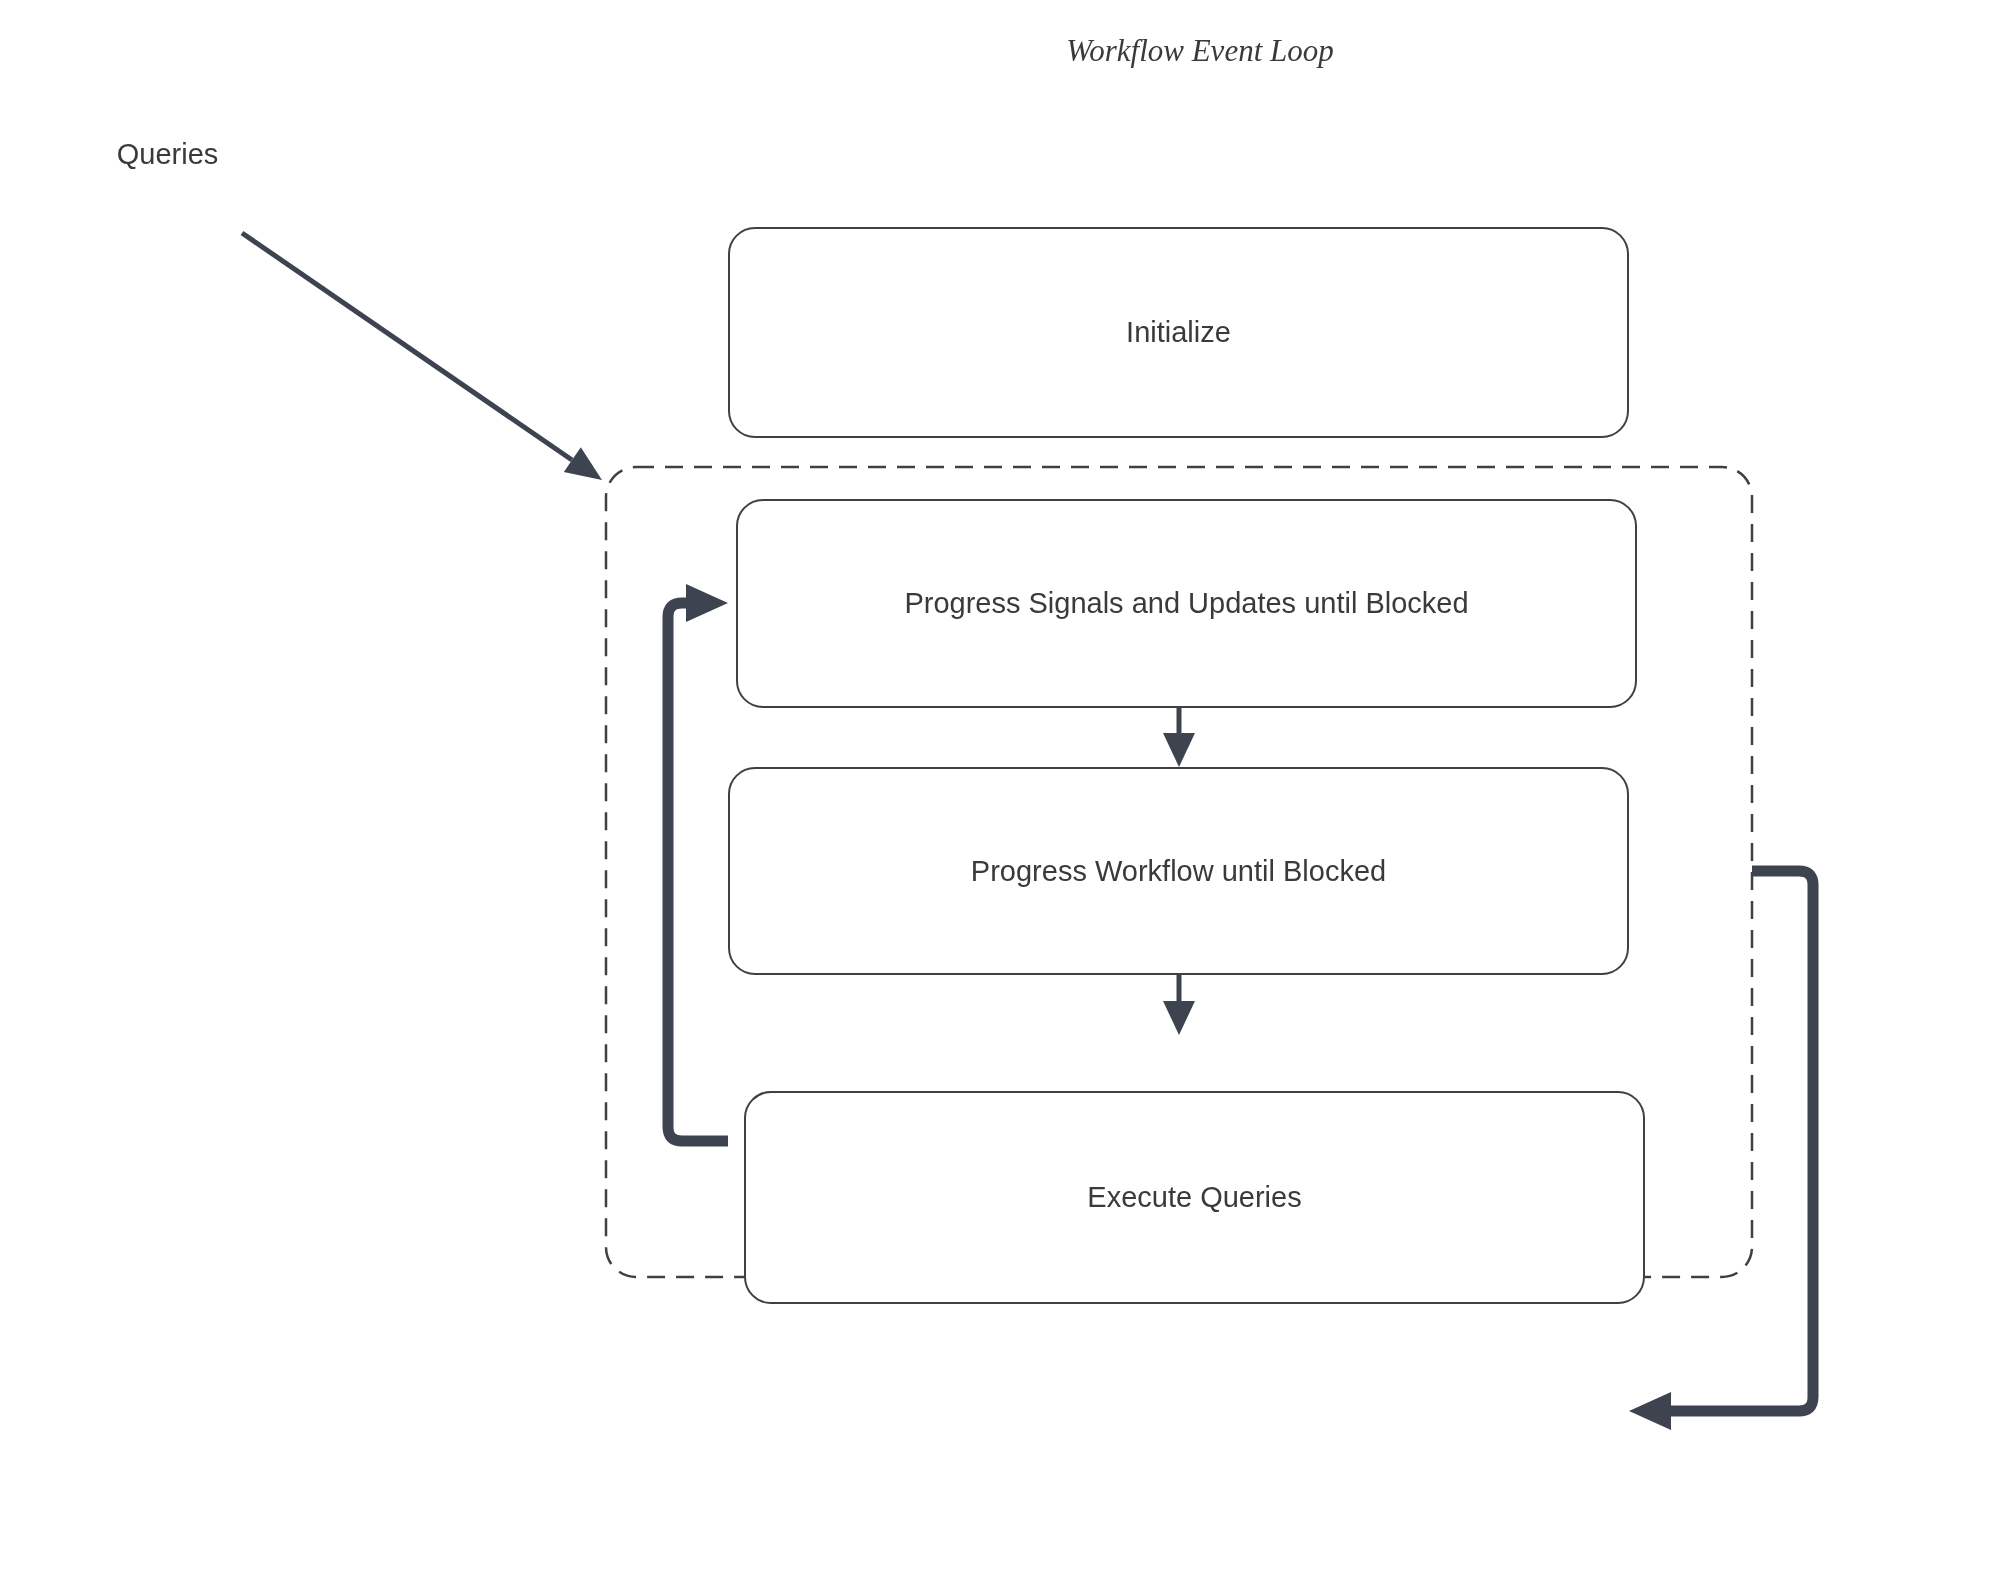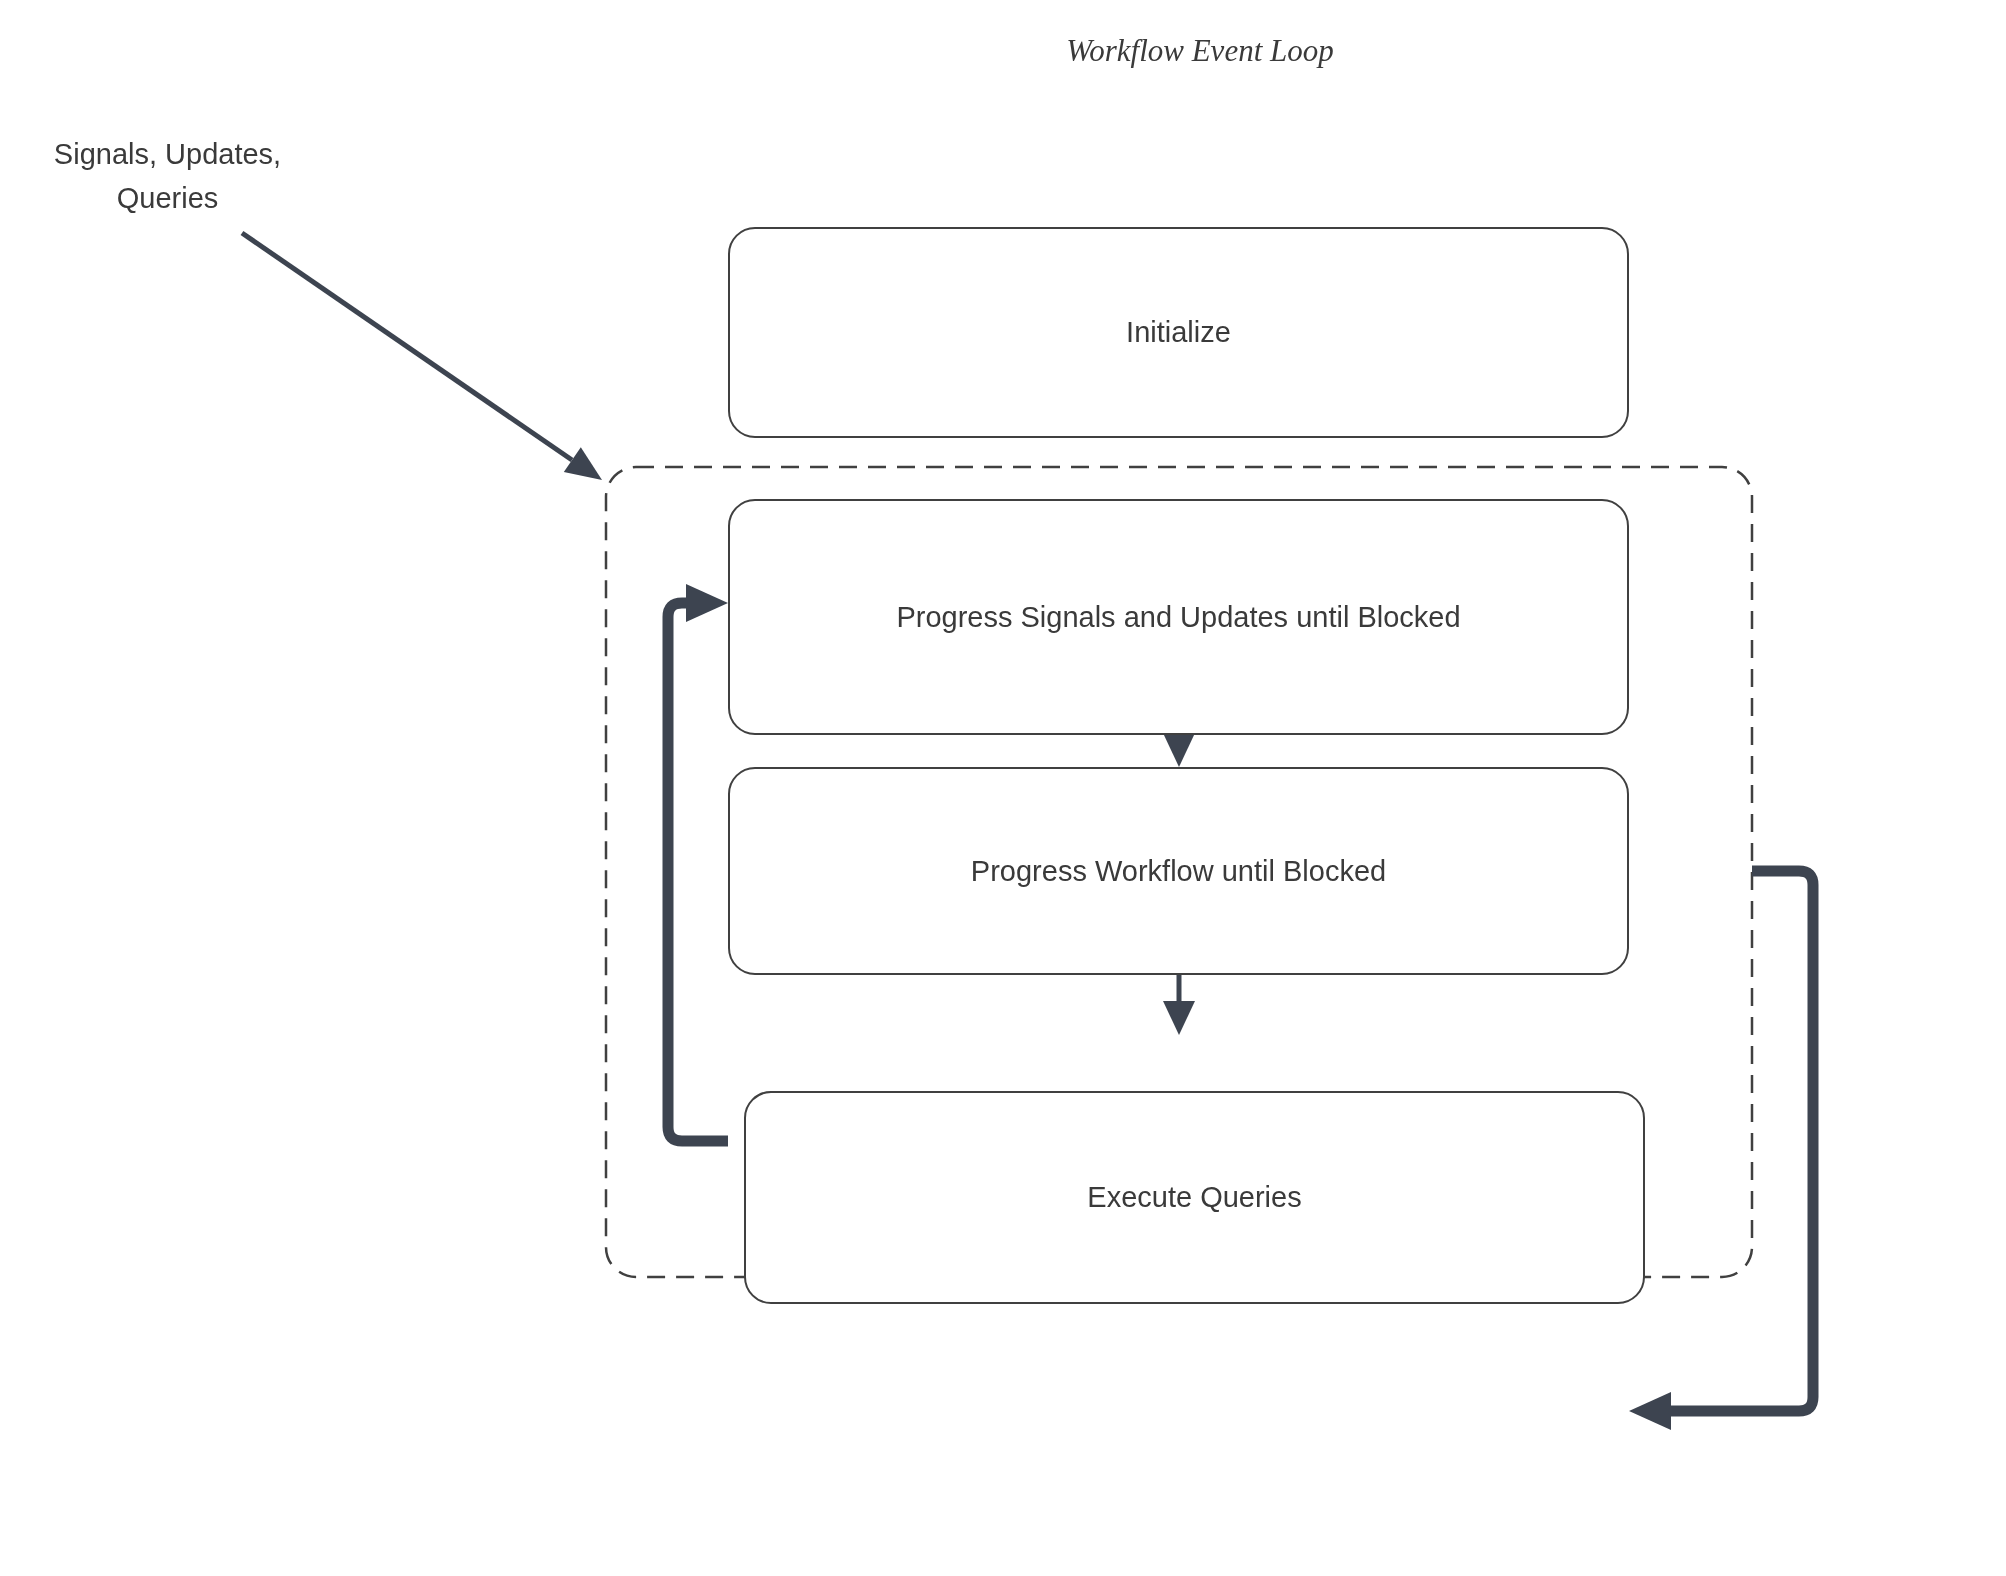--- a/index.html
+++ b/index.html
@@ -58,21 +58,21 @@
     border: 2px solid var(--border);
     border-radius: 27px;
     display: flex;
     align-items: center;
     justify-content: center;
     text-align: center;
     font-size: 29px;
     color: var(--text);
   }
   .node-initialize { top: 227px;  height: 211px; }
-  .node-progress-signals { top: 499px;  height: 236px; }
+  .node-progress-signals { top: 499px;  height: 209px; margin-left: 8px; }
   .node-progress-workflow { top: 767px;  height: 208px; }
   .node-execute-queries { top: 1091px; height: 213px; margin-left: 16px; }
   .node-complete { top: 1308px; height: 207px; }
 </style>
 </head>
 <body>
 
 <div class="canvas">
 
   <svg class="connectors" viewBox="0 0 2006 1576" xmlns="http://www.w3.org/2000/svg">
@@ -91,21 +91,20 @@
     <path class="thick" d="M 728 1141 L 682 1141 Q 668 1141 668 1127 L 668 617 Q 668 603 682 603 L 688 603"></path>
     <polygon class="head" points="728,603 686,584 686,622"></polygon>
 
     <path class="thick" d="M 1752 871 L 1799 871 Q 1813 871 1813 885 L 1813 1397 Q 1813 1411 1799 1411 L 1669 1411"></path>
     <polygon class="head" points="1629,1411 1671,1392 1671,1430"></polygon>
   </svg>
 
   <div class="diagram-title">Workflow Event Loop</div>
 
   <div class="side-label">
-    <div>Signals, Updates,</div>
     <div>Queries</div>
   </div>
 
   <div class="node node-initialize">
     <span>Initialize</span>
   </div>
 
   <div class="node node-progress-signals">
     <span>Progress Signals and Updates until Blocked</span>
   </div>

